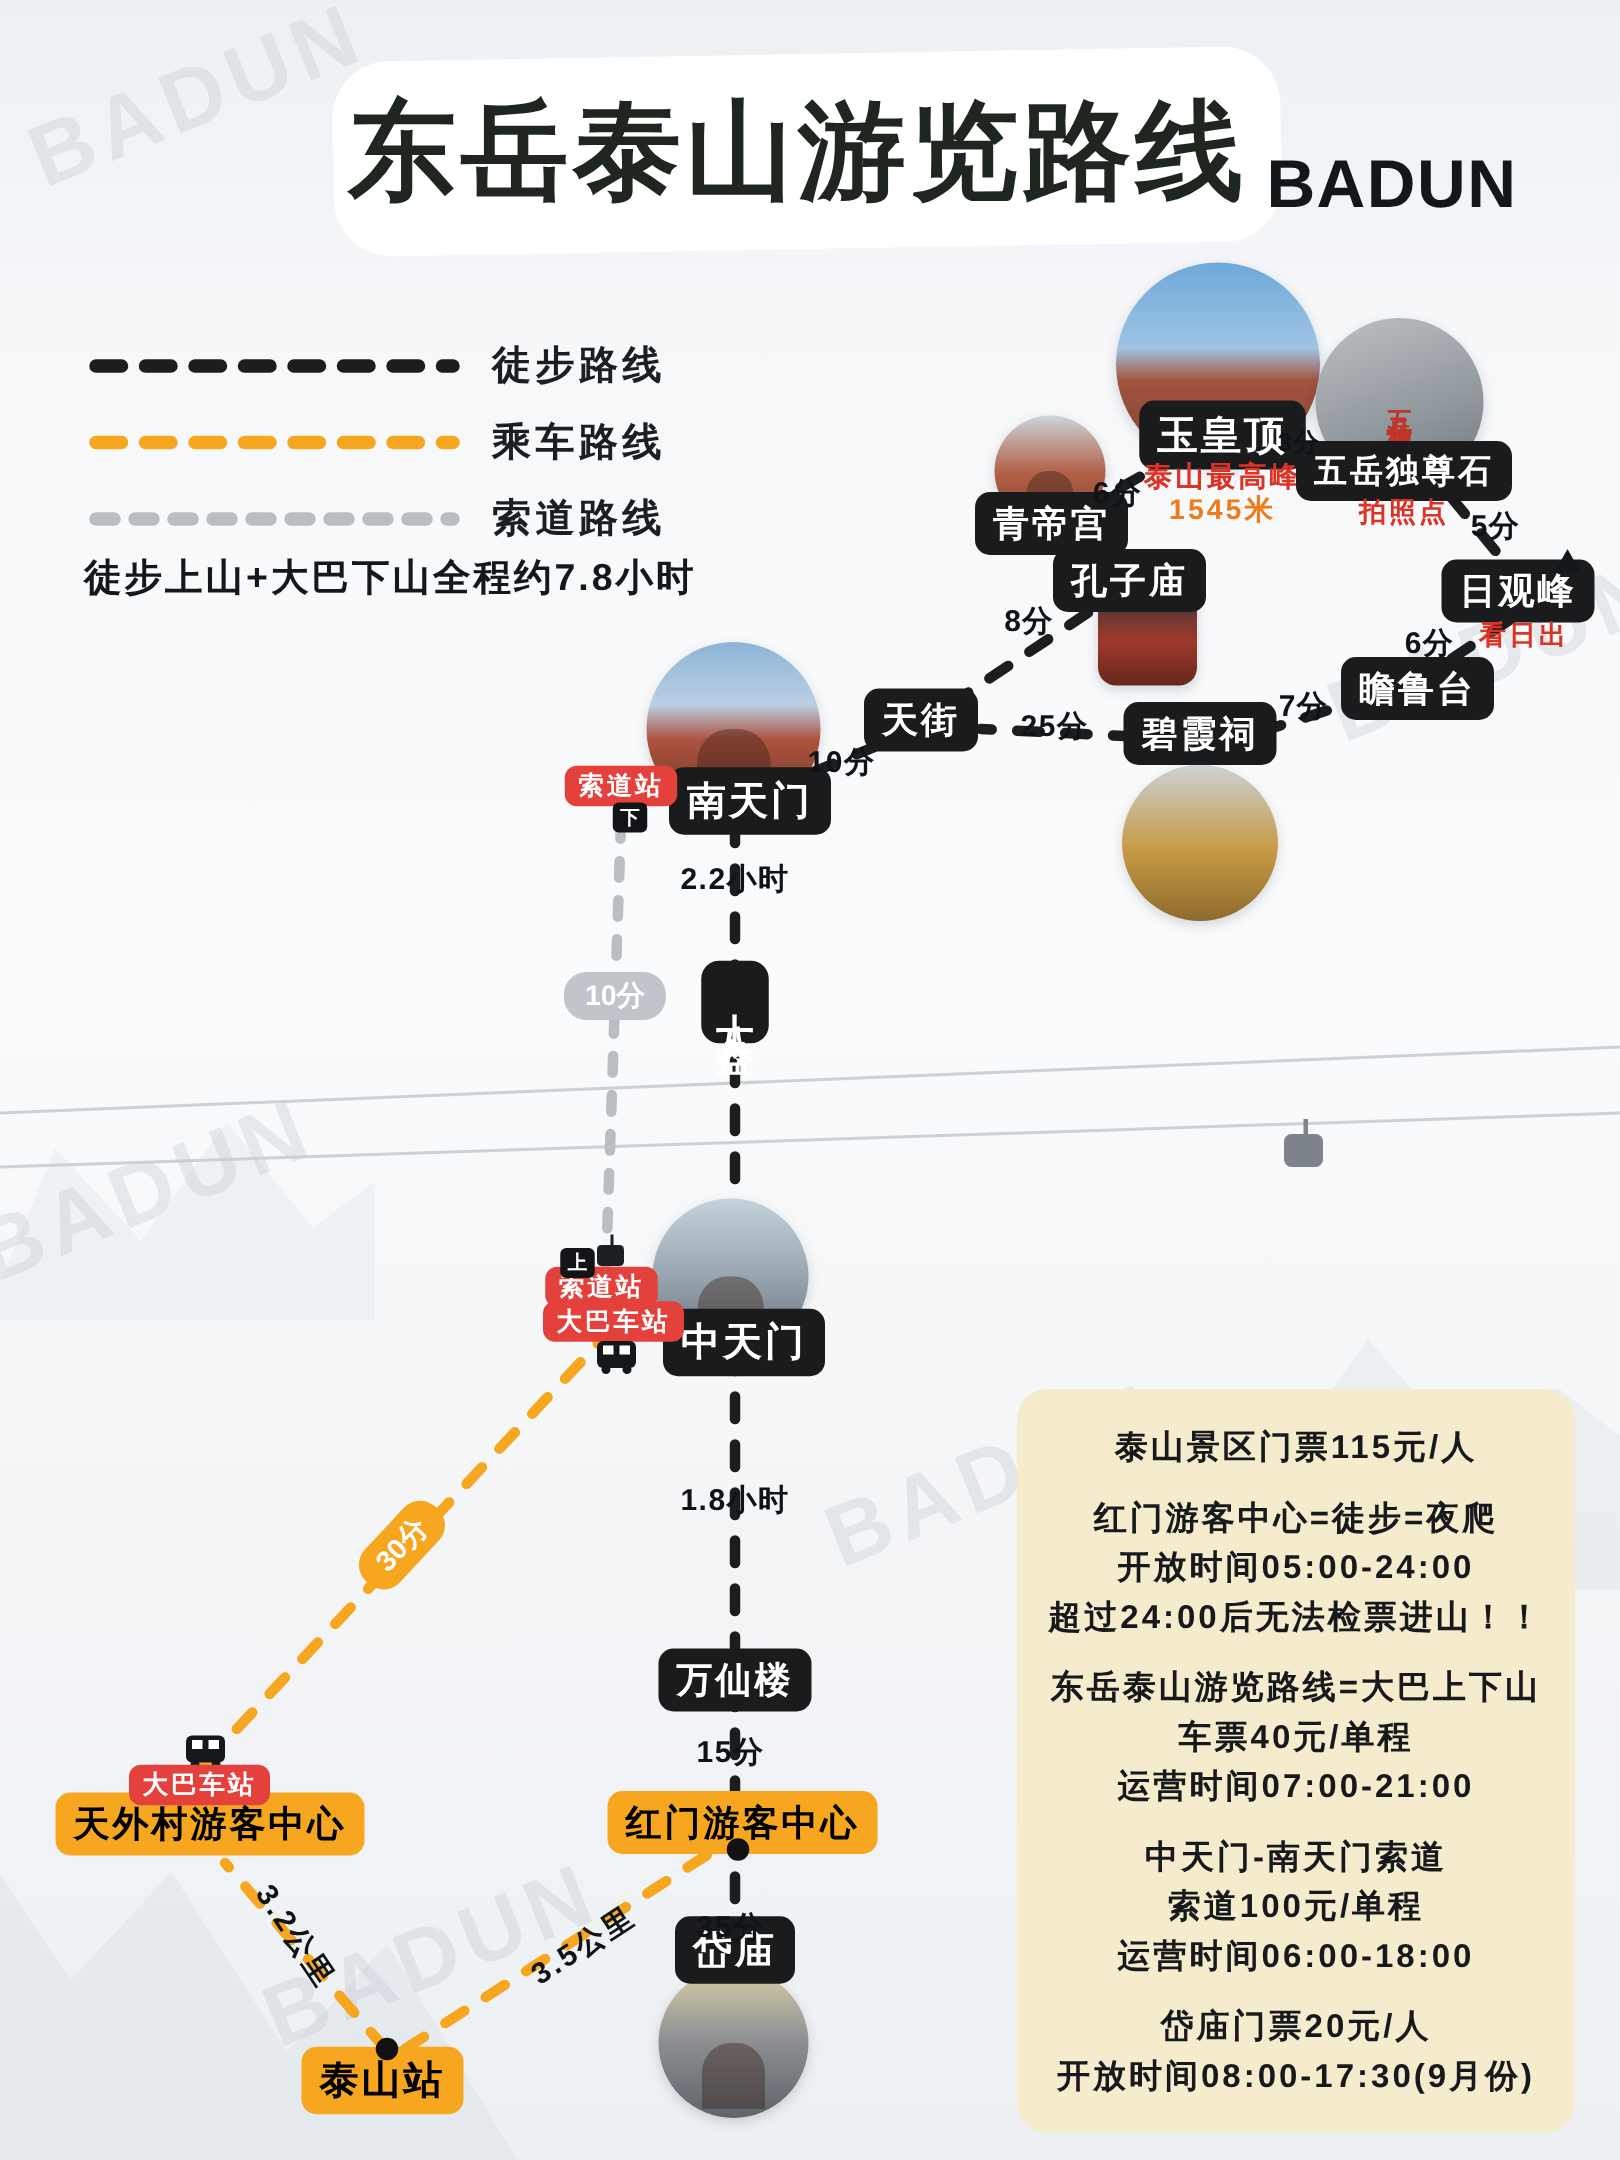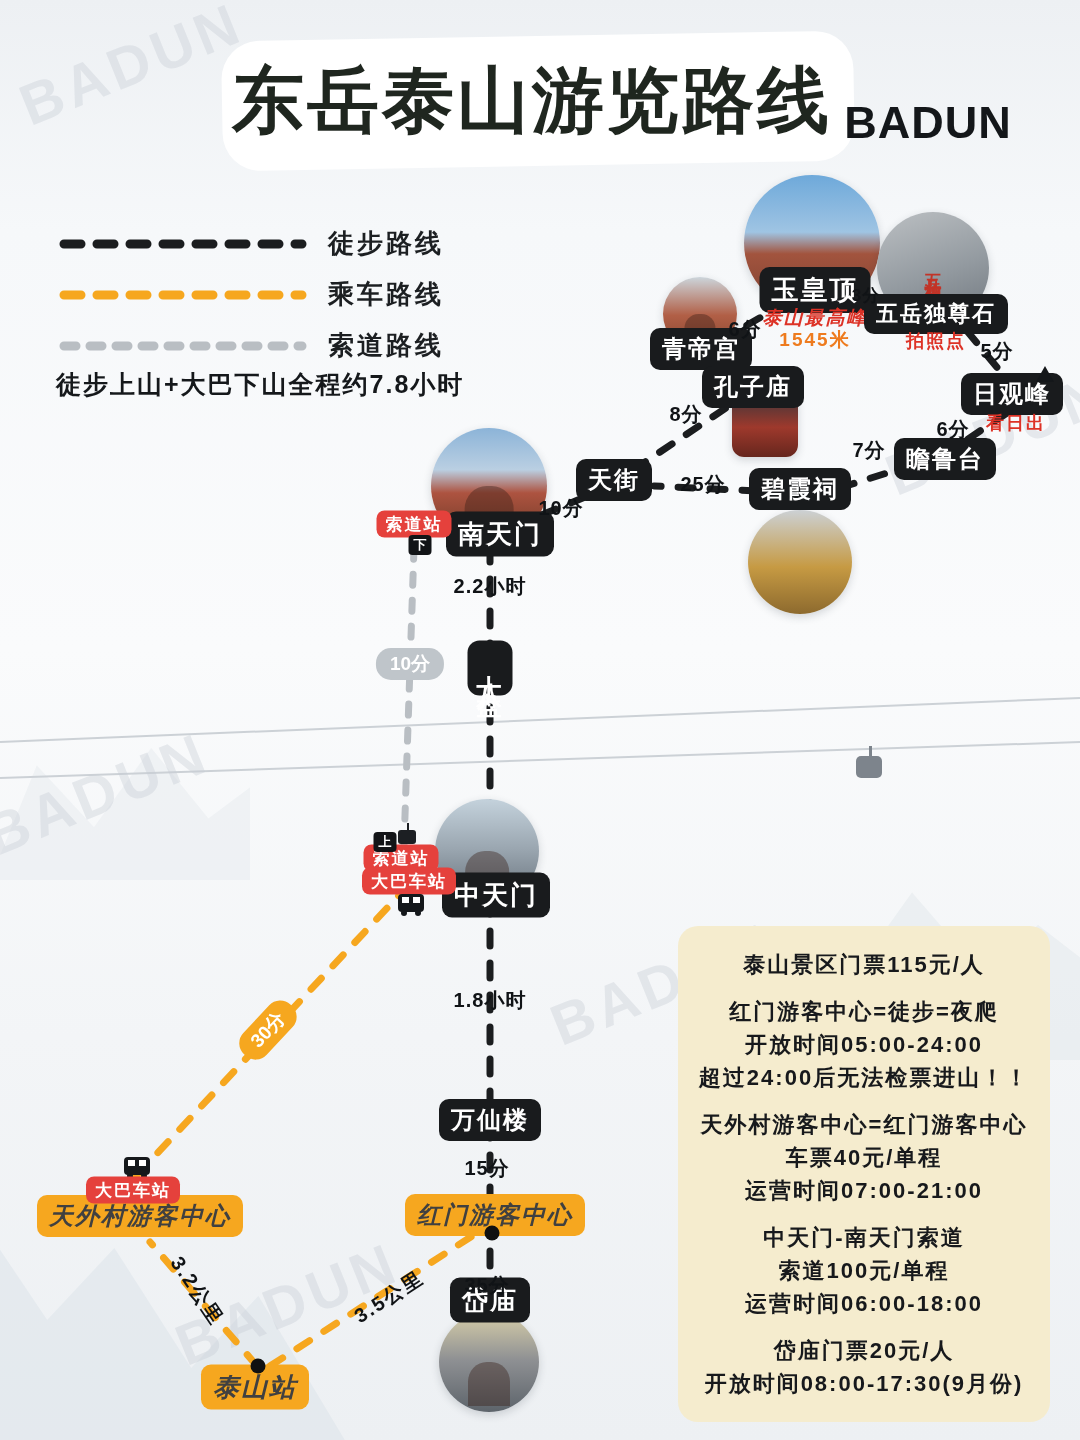--- a/index.html
+++ b/index.html
@@ -38,21 +38,21 @@
   
   .legend-row { position:absolute; left:58px; display:flex; align-items:center; gap:20px; z-index:5; }
   .legend-label { font-size:26px; font-weight:600; color:#1c1f22; letter-spacing:3px; }
   .legend-note { position:absolute; left:56px; top:368px; font-size:25px; font-weight:700;
                  color:#15181b; letter-spacing:2px; z-index:5; }
 
   
   .pill { position:absolute; transform:translate(-50%,-50%); background:#191b1d; color:#fff;
           font-weight:700; font-size:24px; letter-spacing:2px; padding:5px 12px; border-radius:10px;
           white-space:nowrap; z-index:6; }
-  .pill.orange { background:#f6a71f; color:#404040;font-style:italic; }
+  .pill.orange { background:#f6a71f; color:#000000; }
   .pill.vert { writing-mode:vertical-rl; letter-spacing:9px; padding:14px 6px; border-radius:12px; }
   .sub { position:absolute; transform:translate(-50%,-50%); font-weight:700; white-space:nowrap; z-index:6; }
   .sub.red { color:#dd3226; font-size:19px; letter-spacing:2px; }
   .sub.orangetxt { color:#ee7b1e; font-size:19px; letter-spacing:2px; }
   .badge-red { position:absolute; transform:translate(-50%,-50%); background:#e5413c; color:#fff;
                font-size:17px; font-weight:700; letter-spacing:2px; padding:2px 9px; border-radius:8px;
                white-space:nowrap; z-index:6; }
   .tag-mini { position:absolute; transform:translate(-50%,-50%); background:#121417; color:#fff;
               font-size:13px; font-weight:700; padding:1px 5px; border-radius:4px; z-index:7; }
   .time { position:absolute; transform:translate(-50%,-50%); font-size:20px; font-weight:700;
@@ -180,21 +180,21 @@
   </div>
   <div class="legend-row" style="top:328px;">
     <svg width="250" height="12">
       <line x1="6" y1="6" x2="244" y2="6" stroke="#b9bec3" stroke-width="9" stroke-linecap="round" stroke-dasharray="12 14"></line>
     </svg>
     <span class="legend-label">索道路线</span>
   </div>
   <div class="legend-note">徒步上山+大巴下山全程约7.8小时</div>
 
   <div class="pill" style="left:815px;top:290px;font-size:27px;">玉皇顶</div>
-  <div class="sub red" style="left:815px;top:318px;font-style:italic;">泰山最高峰</div>
+  <div class="sub red" style="left:815px;top:318px;">泰山最高峰</div>
   <div class="sub orangetxt" style="left:815px;top:340px;">1545米</div>
 
   <div class="pill" style="left:936px;top:314px;font-size:22px;">五岳独尊石</div>
   <div class="sub red" style="left:936px;top:341px;font-size:18px;">拍照点</div>
 
   <div class="pill" style="left:701px;top:349px;">青帝宫</div>
   <div class="pill" style="left:753px;top:387px;">孔子庙</div>
 
   <div class="pill" style="left:1012px;top:394px;">日观峰</div>
   <div class="peak-icon" style="left:1036px;top:366px;"></div>
@@ -225,21 +225,21 @@
   <div class="badge-red" style="left:133px;top:1190px;">大巴车站</div>
 
   <div class="dot" style="left:258px;top:1366px;"></div>
   <div class="dot" style="left:492px;top:1233px;"></div>
 
   <div class="time small" style="left:866px;top:295px;">3分</div>
   <div class="time" style="left:745px;top:329px;">6分</div>
   <div class="time" style="left:997px;top:351px;">5分</div>
   <div class="time" style="left:686px;top:414px;">8分</div>
   <div class="time" style="left:953px;top:429px;">6分</div>
-  <div class="time" style="left:869px;top:450px;">7分</div>
+  <div class="time" style="left:869px;top:471px;">7分</div>
   <div class="time" style="left:703px;top:484px;">25分</div>
   <div class="time" style="left:561px;top:508px;">10分</div>
   <div class="time" style="left:490px;top:586px;">2.2小时</div>
   <div class="time-pill gray" style="left:410px;top:664px;">10分</div>
   <div class="time" style="left:490px;top:1000px;">1.8小时</div>
   <div class="time-pill orange" style="left:268px;top:1030px;transform:translate(-50%,-50%) rotate(-47deg);">30分</div>
   <div class="time" style="left:487px;top:1168px;">15分</div>
   <div class="time" style="left:487px;top:1264px;margin-top:21px;">35分</div>
   <div class="km" style="left:197px;top:1291px;transform:translate(-50%,-50%) rotate(56deg);">3.2公里</div>
   <div class="km" style="left:389px;top:1297px;transform:translate(-50%,-50%) rotate(-33deg);">3.5公里</div>
@@ -247,21 +247,21 @@
   <div class="info-box">
     <div class="info-grp">
       <div class="info-ln">泰山景区门票115元/人</div>
     </div>
     <div class="info-grp">
       <div class="info-ln">红门游客中心=徒步=夜爬</div>
       <div class="info-ln">开放时间05:00-24:00</div>
       <div class="info-ln">超过24:00后无法检票进山！！</div>
     </div>
     <div class="info-grp">
-      <div class="info-ln">天外村游客中心=红门游客中心</div>
+      <div class="info-ln">东岳泰山游览路线=大巴上下山</div>
       <div class="info-ln">车票40元/单程</div>
       <div class="info-ln">运营时间07:00-21:00</div>
     </div>
     <div class="info-grp">
       <div class="info-ln">中天门-南天门索道</div>
       <div class="info-ln">索道100元/单程</div>
       <div class="info-ln">运营时间06:00-18:00</div>
     </div>
     <div class="info-grp">
       <div class="info-ln">岱庙门票20元/人</div>

